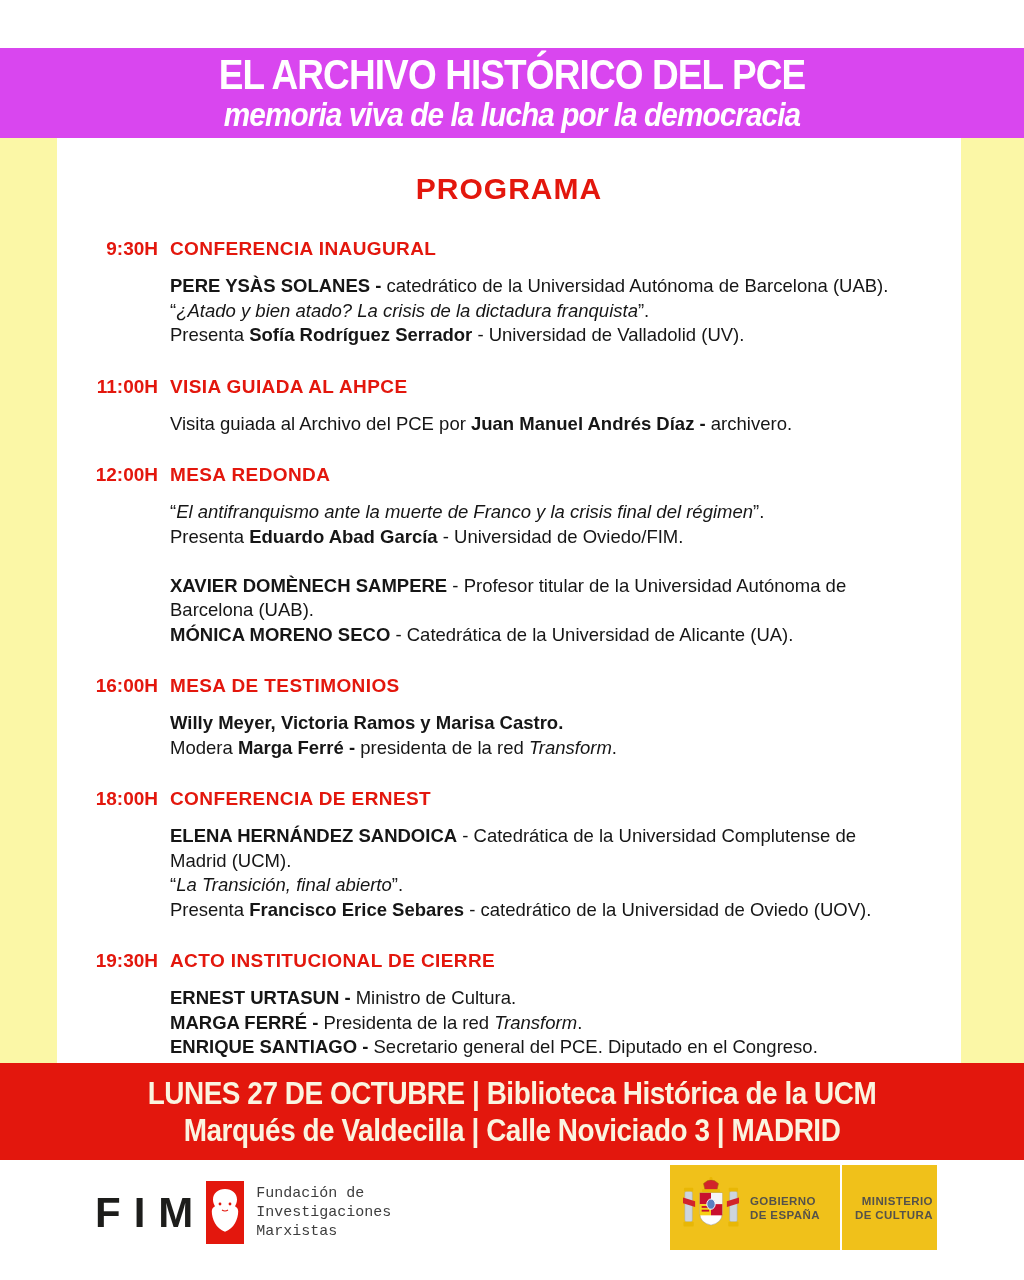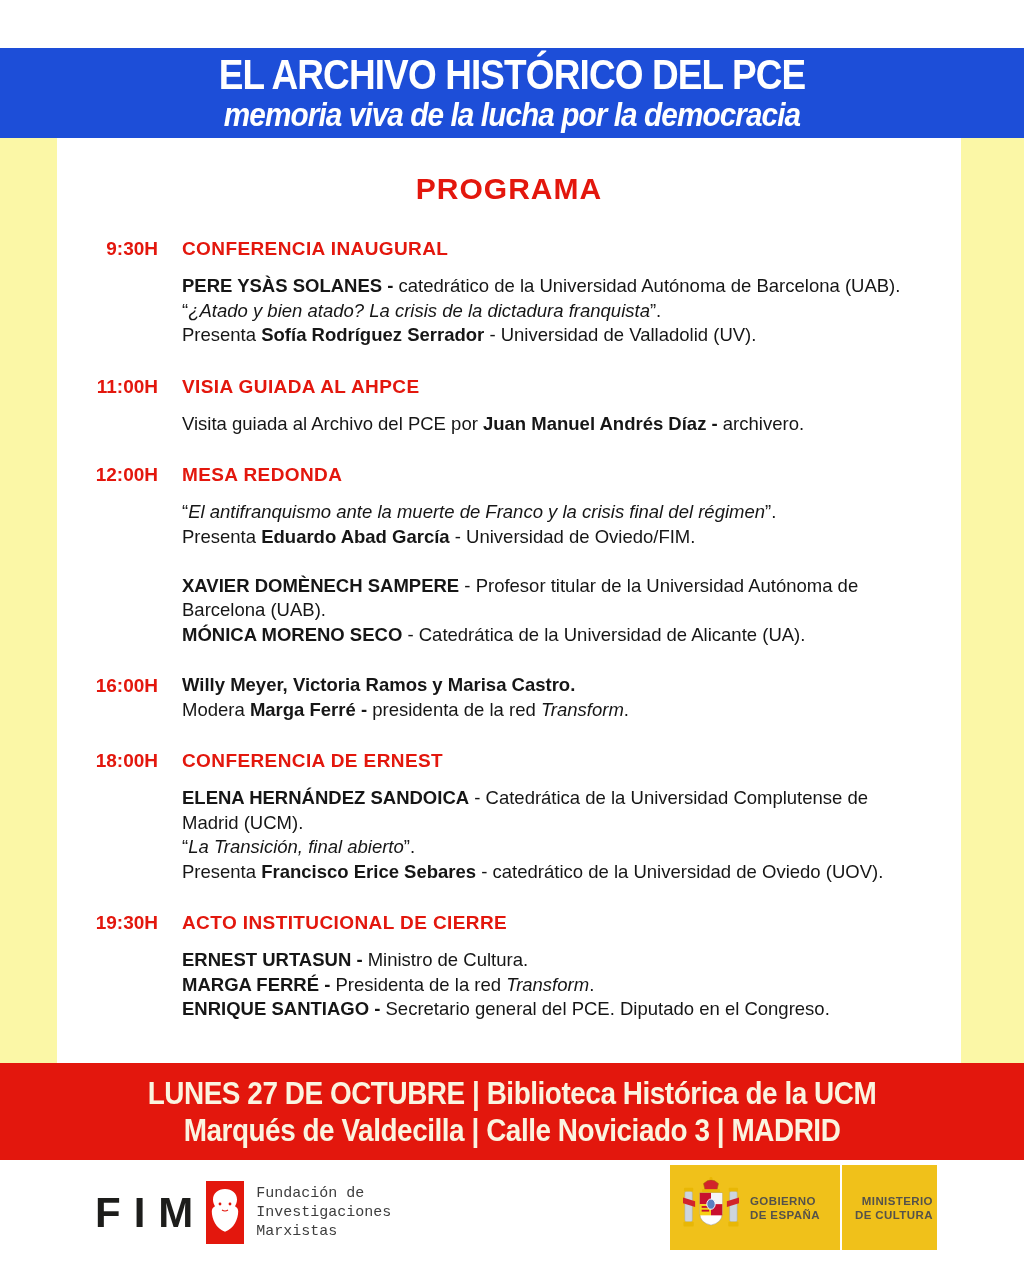--- a/index.html
+++ b/index.html
@@ -1,30 +1,30 @@
 <!DOCTYPE html>
 <html><head>
 <meta charset="utf-8">
 <style>
   html,body{margin:0;padding:0;}
   body{width:1024px;height:1280px;font-family:"Liberation Sans",sans-serif;background:#ffffff;}
   .page{position:relative;width:1024px;height:1280px;background:#ffffff;overflow:hidden;}
 
   
-  .banner{position:absolute;top:48px;left:0;width:1024px;height:90px;background:#1d4ed8;
+  .banner{position:absolute;top:48px;left:0;width:1024px;height:90px;background:#d946ef;
           display:flex;flex-direction:column;justify-content:center;text-align:center;color:#ffffff;}
   .banner-title{font-size:42px;font-weight:bold;line-height:44px;letter-spacing:-1px;transform:scaleX(.88);}
   .banner-subtitle{font-size:33px;font-weight:bold;font-style:italic;line-height:36px;letter-spacing:-1px;transform:scaleX(.9);}
 
   
   .yellow-bg{position:absolute;top:138px;left:0;width:1024px;height:925px;background:#fbf7a6;}
   .card{position:absolute;top:138px;left:57px;width:904px;height:925px;background:#ffffff;box-sizing:border-box;padding-top:34px;}
   .programa{margin:0 0 30px 0;text-align:center;color:#e3170d;font-size:30px;font-weight:bold;letter-spacing:1px;}
 
-  .block{display:grid;grid-template-columns:101px 1fr;column-gap:24px;margin-bottom:26px;}
+  .block{display:grid;grid-template-columns:101px 1fr;column-gap:12px;margin-bottom:26px;}
   .time{color:#e3170d;font-weight:bold;font-size:19px;text-align:right;line-height:25px;}
   .col{max-width:725px;}
   .heading{color:#e3170d;font-weight:bold;font-size:19px;letter-spacing:.4px;line-height:25px;margin-bottom:13px;}
   .para{font-size:18.5px;line-height:24.5px;color:#161616;}
   .para.gap{margin-top:24.5px;}
   .b{font-weight:bold;} .i{font-style:italic;} .r{}
 
   
   .venue{position:absolute;top:1063px;left:0;width:1024px;height:97px;background:#e3170d;
          display:flex;flex-direction:column;justify-content:center;text-align:center;color:#faf4e0;}
@@ -82,20 +82,21 @@
             <div class="heading">MESA REDONDA</div>
             <div class="para"><span class="r">“</span><span class="i">El antifranquismo ante la muerte de Franco y la crisis final del régimen</span><span class="r">”.</span></div>
             <div class="para"><span class="r">Presenta </span><span class="b">Eduardo Abad García</span><span class="r"> - Universidad de Oviedo/FIM.</span></div>
             <div class="para gap"><span class="b">XAVIER DOMÈNECH SAMPERE</span><span class="r"> - Profesor titular de la Universidad Autónoma de Barcelona (UAB).</span></div>
             <div class="para"><span class="b">MÓNICA MORENO SECO</span><span class="r"> - Catedrática de la Universidad de Alicante (UA).</span></div>
           </div>
         </div>
         <div class="block">
           <div class="time">16:00H</div>
           <div class="col">
+            <div class="heading">MESA DE TESTIMONIOS</div>
             <div class="para"><span class="b">Willy Meyer, Victoria Ramos y Marisa Castro.</span></div>
             <div class="para"><span class="r">Modera </span><span class="b">Marga Ferré -</span><span class="r"> presidenta de la red </span><span class="i">Transform</span><span class="r">.</span></div>
           </div>
         </div>
         <div class="block">
           <div class="time">18:00H</div>
           <div class="col">
             <div class="heading">CONFERENCIA DE ERNEST</div>
             <div class="para"><span class="b">ELENA HERNÁNDEZ SANDOICA</span><span class="r"> - Catedrática de la Universidad Complutense de Madrid (UCM).</span></div>
             <div class="para"><span class="r">“</span><span class="i">La Transición, final abierto</span><span class="r">”.</span></div>

